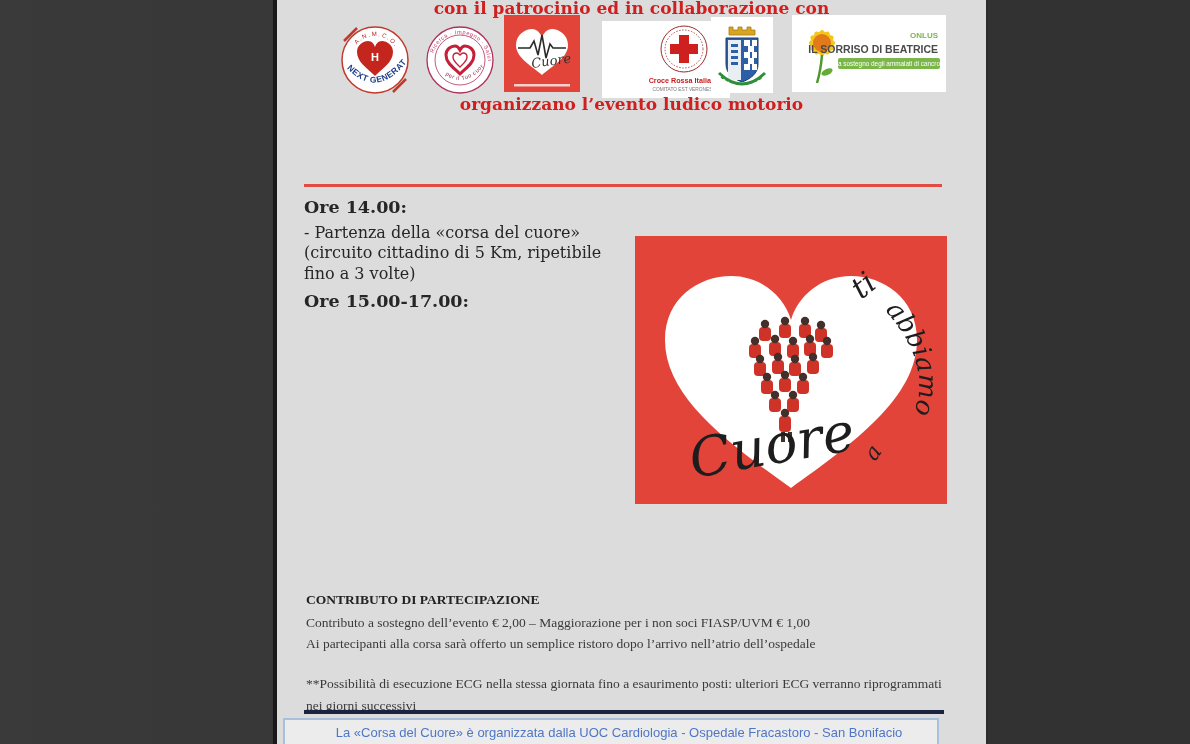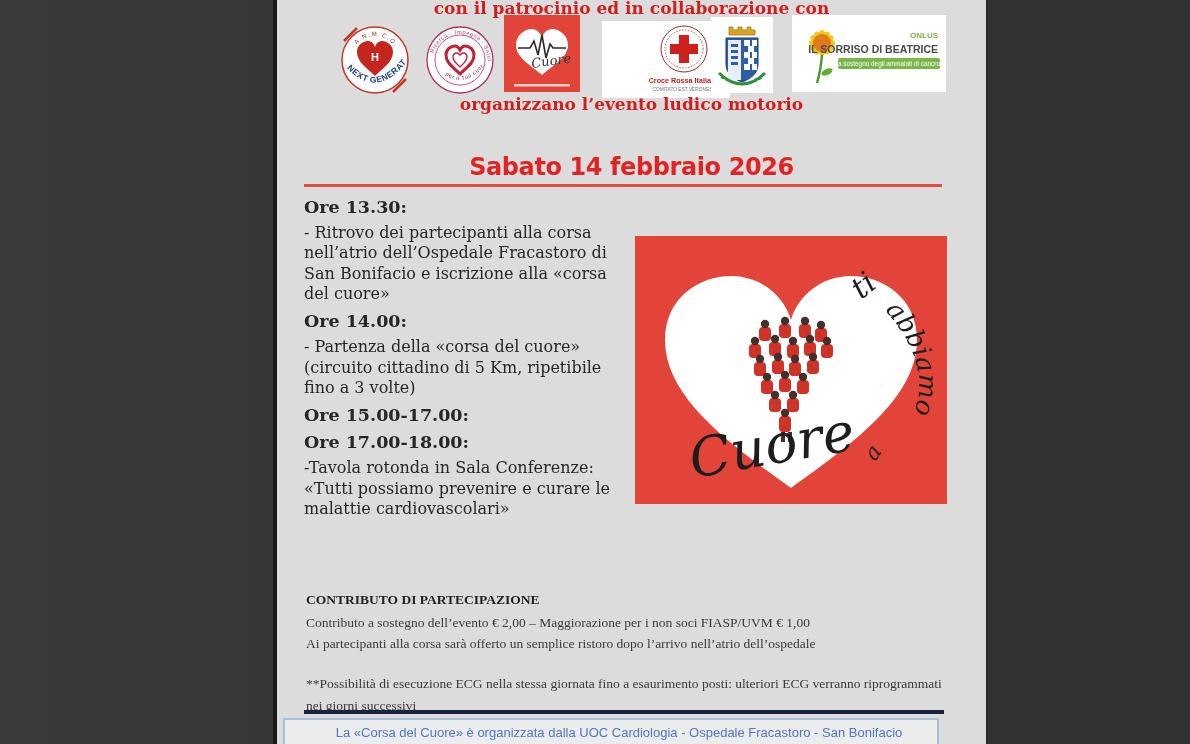--- a/index.html
+++ b/index.html
@@ -147,38 +147,29 @@
         <path d="M30 40 C 29 52, 28 58, 25 68" fill="none" stroke="#4e9a2e" stroke-width="2.5"></path>
         <ellipse cx="35" cy="57" rx="6" ry="3" fill="#67ab35" transform="rotate(-25 35 57)"></ellipse>
         <text x="146" y="23" text-anchor="end" font-size="8" font-weight="bold" fill="#7ab648">ONLUS</text>
         <text x="146" y="38" text-anchor="end" font-size="10.5" font-weight="bold" fill="#4a4a4a">IL SORRISO DI BEATRICE</text>
         <rect x="46" y="43" width="102" height="11" rx="2" fill="#7ab648"></rect>
         <text x="97" y="51" text-anchor="middle" font-size="6.4" fill="#ffffff">a sostegno degli ammalati di cancro</text>
       </svg>
     </div>
 
     <div class="heading-serif" style="top:94px;">organizzano l’evento ludico motorio</div>
-    <div class="title-sans" style="top:153px;font-size:24px;">Sabato 14 febbraio 2026</div>
     <div class="rule-red" style="top:184px;"></div>
 
     <div class="schedule">
-      <div>
-        <div class="sch-time">Ore 13.30:</div>
-        <p class="sch-text">- Ritrovo dei partecipanti  alla corsa nell’atrio dell’Ospedale Fracastoro di San Bonifacio e iscrizione alla «corsa del cuore»</p>
-      </div>
       <div>
         <div class="sch-time">Ore 14.00:</div>
         <p class="sch-text">- Partenza della «corsa del cuore» (circuito cittadino di 5 Km, ripetibile fino a 3 volte)</p>
       </div>
       <div>
         <div class="sch-time">Ore 15.00-17.00:</div>
-      </div>
-      <div>
-        <div class="sch-time">Ore 17.00-18.00:</div>
-        <p class="sch-text">-Tavola rotonda in Sala Conferenze: «Tutti possiamo prevenire e curare le malattie cardiovascolari»</p>
       </div>
     </div>
 
     <div class="poster">
       <svg width="312" height="268" viewBox="0 0 312 268">
         <rect x="0" y="0" width="312" height="268" fill="#e2443a"></rect>
         <path d="M156 252 C 95 208, 30 162, 30 104 C 30 62, 64 40, 96 40 C 126 40, 149 60, 156 84 C 163 60, 186 40, 216 40 C 248 40, 282 62, 282 104 C 282 162, 217 208, 156 252 Z" fill="#ffffff"></path>
 
         <g>
           <g fill="#cf3227">

